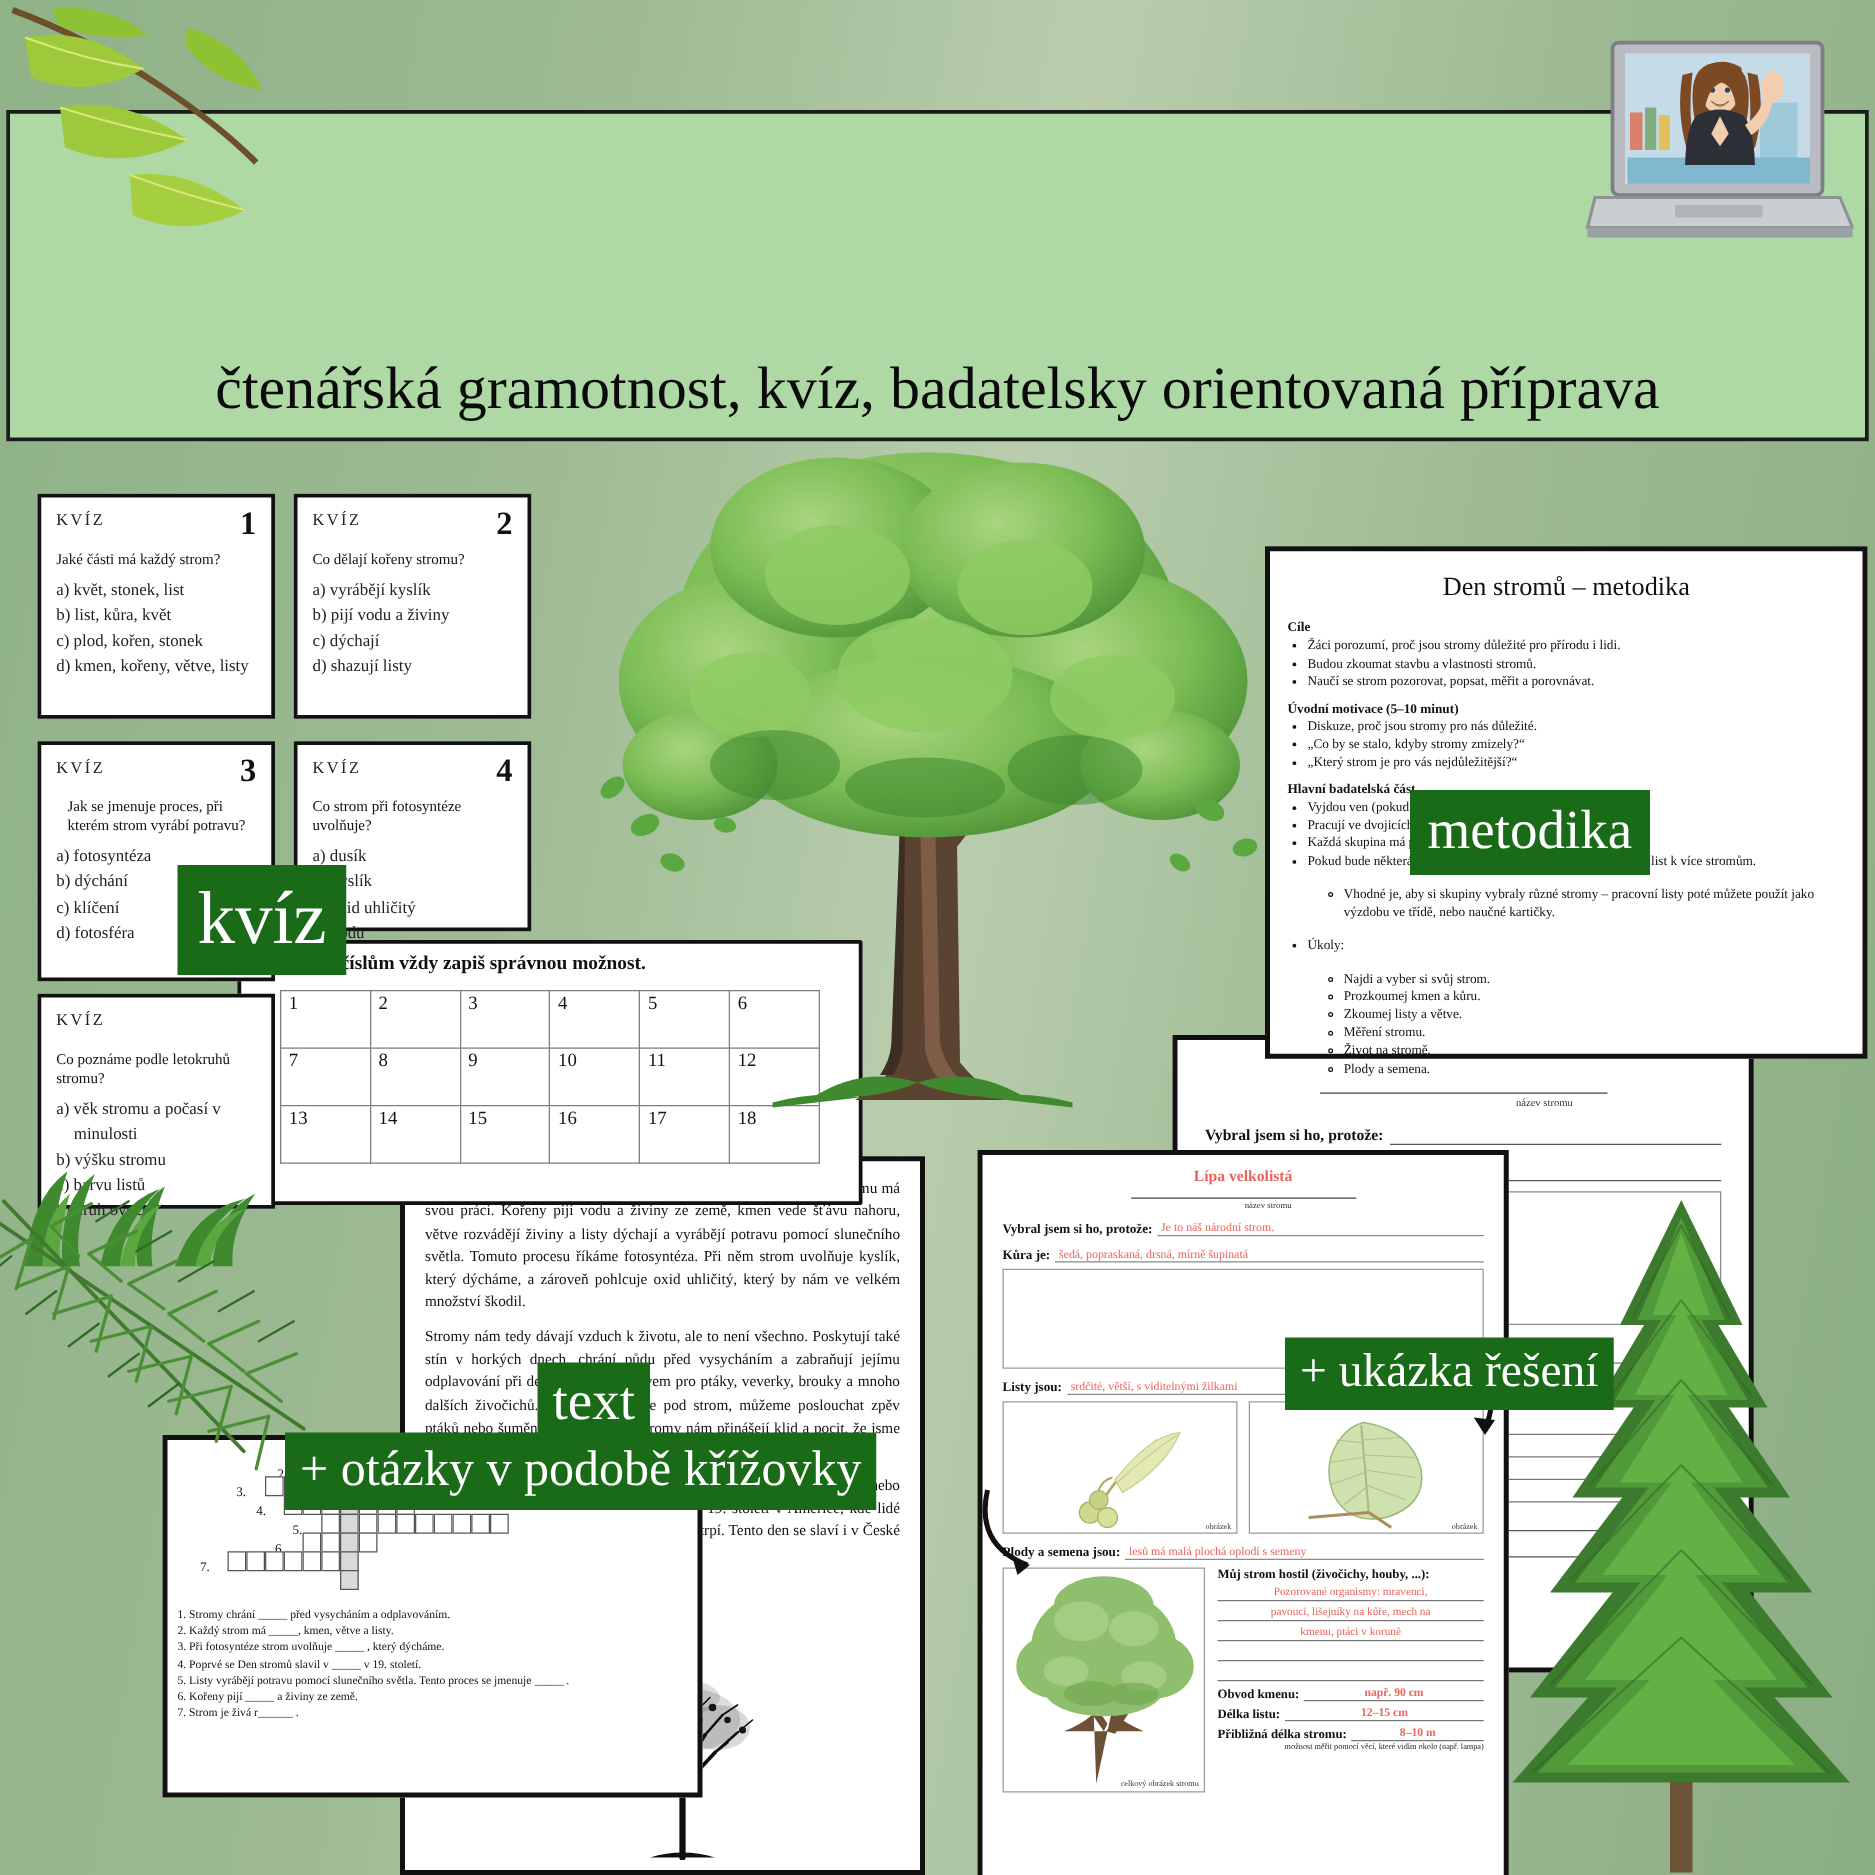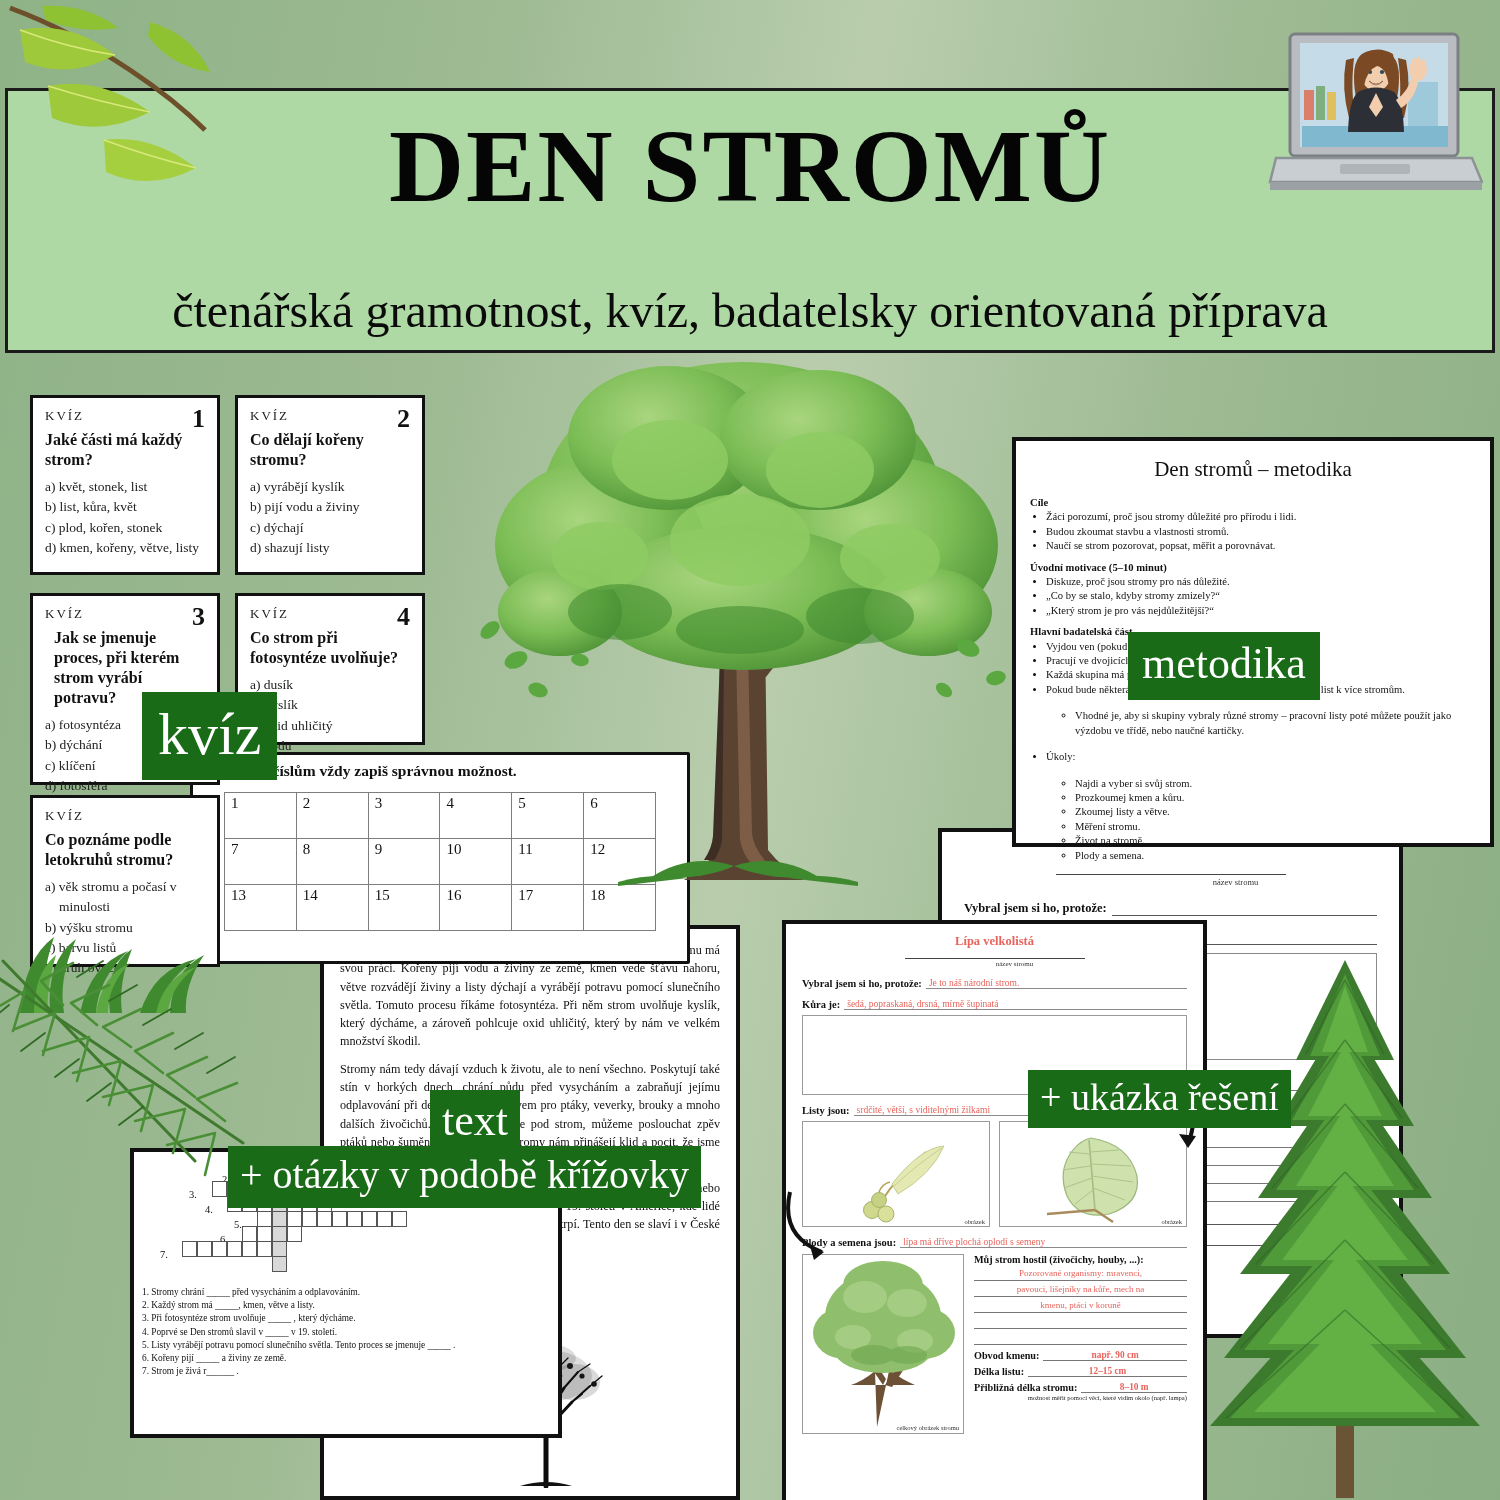--- a/index.html
+++ b/index.html
@@ -36,21 +36,21 @@
   
   .sheet{background:#fff;border:4px solid #111;box-sizing:border-box;}
   .sheet-thin{background:#fff;border:3px solid #111;box-sizing:border-box;}
 
   
   #quizwrap{left:30px;top:395px;width:412px;height:580px;z-index:50;}
   .qcard{position:absolute;background:#fff;border:3px solid #111;box-sizing:border-box;padding:10px 12px;}
   .qcard .kviz{font-size:13px;letter-spacing:2px;color:#222;font-variant:small-caps;
       text-transform:uppercase;font-family:"Liberation Serif",serif;}
   .qcard .qnum{position:absolute;right:12px;top:6px;font-size:26px;font-weight:bold;color:#111;}
-  .qcard .qtext{font-size:16px;font-weight:bold;line-height:1.25;margin-top:6px;color:#111;}
+  .qcard .qtext{font-size:12px;font-weight:normal;line-height:1.25;margin-top:16px;color:#111;}
   .qcard .opts{margin-top:7px;font-size:13.5px;line-height:1.5;color:#222;}
   .qcard .opts div{white-space:nowrap;}
   .qcard.indent .qtext{padding-left:9px;}
 
   
   #gridsheet{left:190px;top:752px;width:500px;height:212px;z-index:45;border-radius:2px;}
   #gridsheet .gridhead{font-size:15.5px;font-weight:bold;padding:7px 0 0 52px;color:#111;white-space:nowrap;}
   #gridtable{margin:12px auto 0 auto;border-collapse:collapse;width:432px;}
   #gridtable td{border:1px solid #7d7d7d;height:43px;width:72px;vertical-align:top;
       font-size:15px;padding:2px 0 0 6px;color:#111;}
@@ -187,21 +187,20 @@
 
     <g fill="#3f8a2f">
       <path d="M230 548 q40 -26 84 -12 q-30 14 -84 12 Z"></path>
       <path d="M400 548 q-42 -26 -86 -12 q32 14 86 12 Z"></path>
       <path d="M198 552 q36 -10 70 -4 l-70 8 Z"></path>
       <path d="M438 552 q-36 -10 -70 -4 l70 8 Z"></path>
     </g>
   </svg>
 
   <div class="abs sheet" id="banner">
-    <div id="banner-title">DEN STROMŮ</div>
     <div id="banner-sub">čtenářská gramotnost, kvíz, badatelsky orientovaná příprava</div>
   </div>
 
   <svg class="abs leaf-branch" style="left:0;top:0;width:270px;height:230px;">
     <path d="M10 8 Q70 30 130 70 Q175 100 205 130" stroke="#6d4f2a" stroke-width="5" fill="none"></path>
     <g>
       <path d="M20 30 Q70 20 115 55 Q70 80 25 62 Z" fill="#9ec93a"></path>
       <path d="M20 30 Q68 48 115 55" stroke="#d8e87a" stroke-width="1.6" fill="none"></path>
       <path d="M48 86 Q100 76 150 112 Q100 138 52 118 Z" fill="#9ec93a"></path>
       <path d="M48 86 Q99 102 150 112" stroke="#d8e87a" stroke-width="1.6" fill="none"></path>
@@ -556,21 +555,21 @@
           </g>
           <path d="M62 88 L80 100" stroke="#a98b5c" stroke-width="2.4" fill="none"></path>
           <path d="M14 92 L62 88" stroke="#a98b5c" stroke-width="2.4" fill="none"></path>
         </svg>
         <span class="bcap">obrázek</span>
       </div>
     </div>
 
     <div class="fr">
       <span class="lbl">Plody a semena jsou:</span>
-      <span class="ans">lípa má dříve plochá oplodí s semeny</span>
+      <span class="ans">lesů má malá plochá oplodí s semeny</span>
     </div>
 
     <div class="botrow">
       <div class="botleft">
         <svg viewBox="0 0 160 178" width="100%" height="100%">
           <path d="M74 172 L72 116 q-12 10 -24 14 l64 0 q-14 -6 -24 -14 L86 116 Z" fill="#6d5136"></path>
           <path d="M80 130 L50 86 l5 -4 l28 42 Z" fill="#6d5136"></path>
           <path d="M82 130 L112 86 l5 4 l-28 42 Z" fill="#6d5136"></path>
           <g fill="#8fbf6c">
             <ellipse cx="80" cy="62" rx="58" ry="46"></ellipse>

